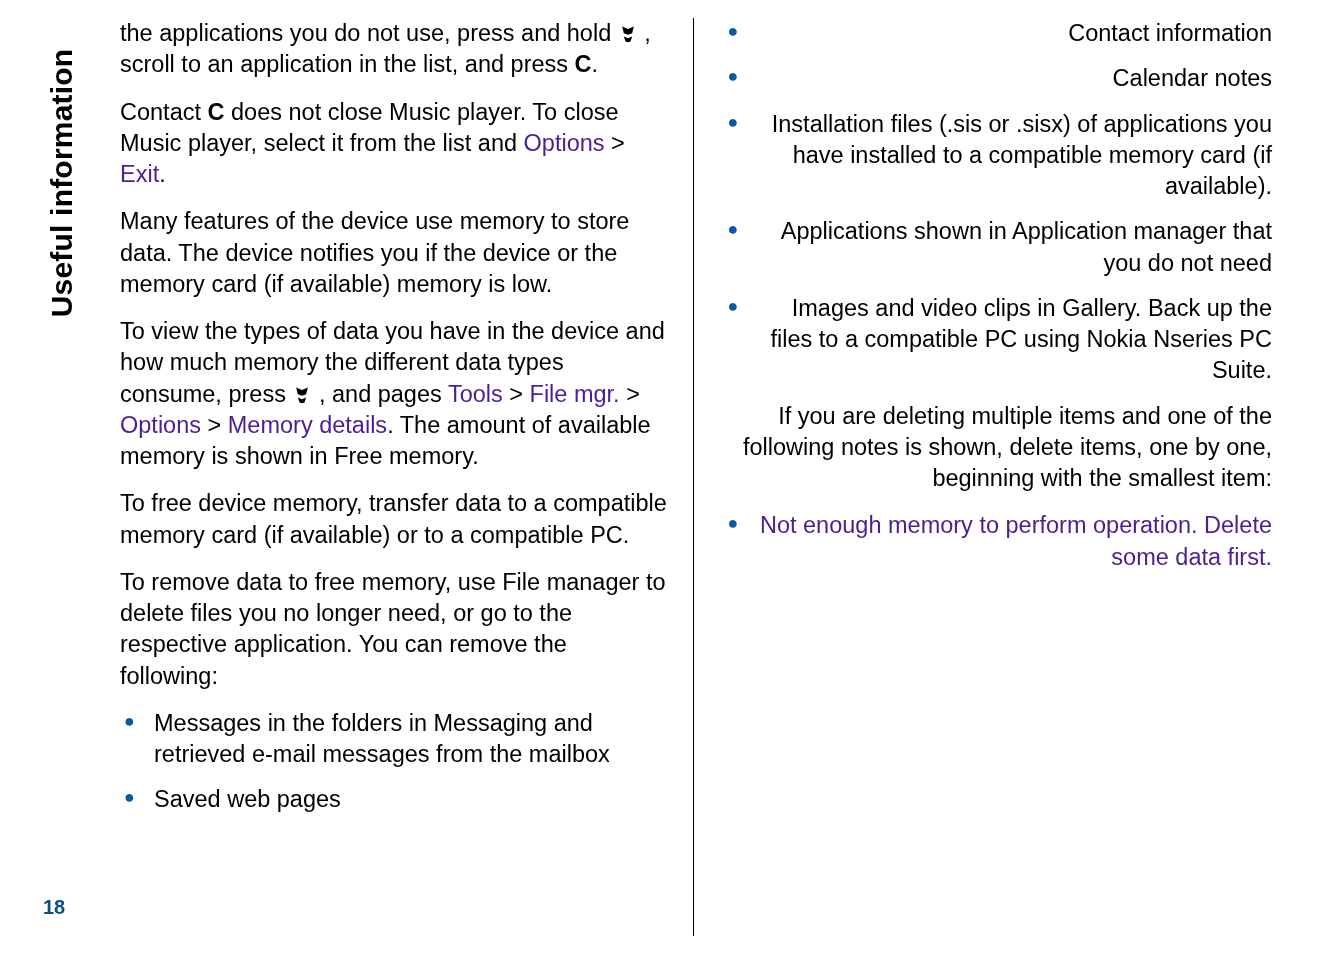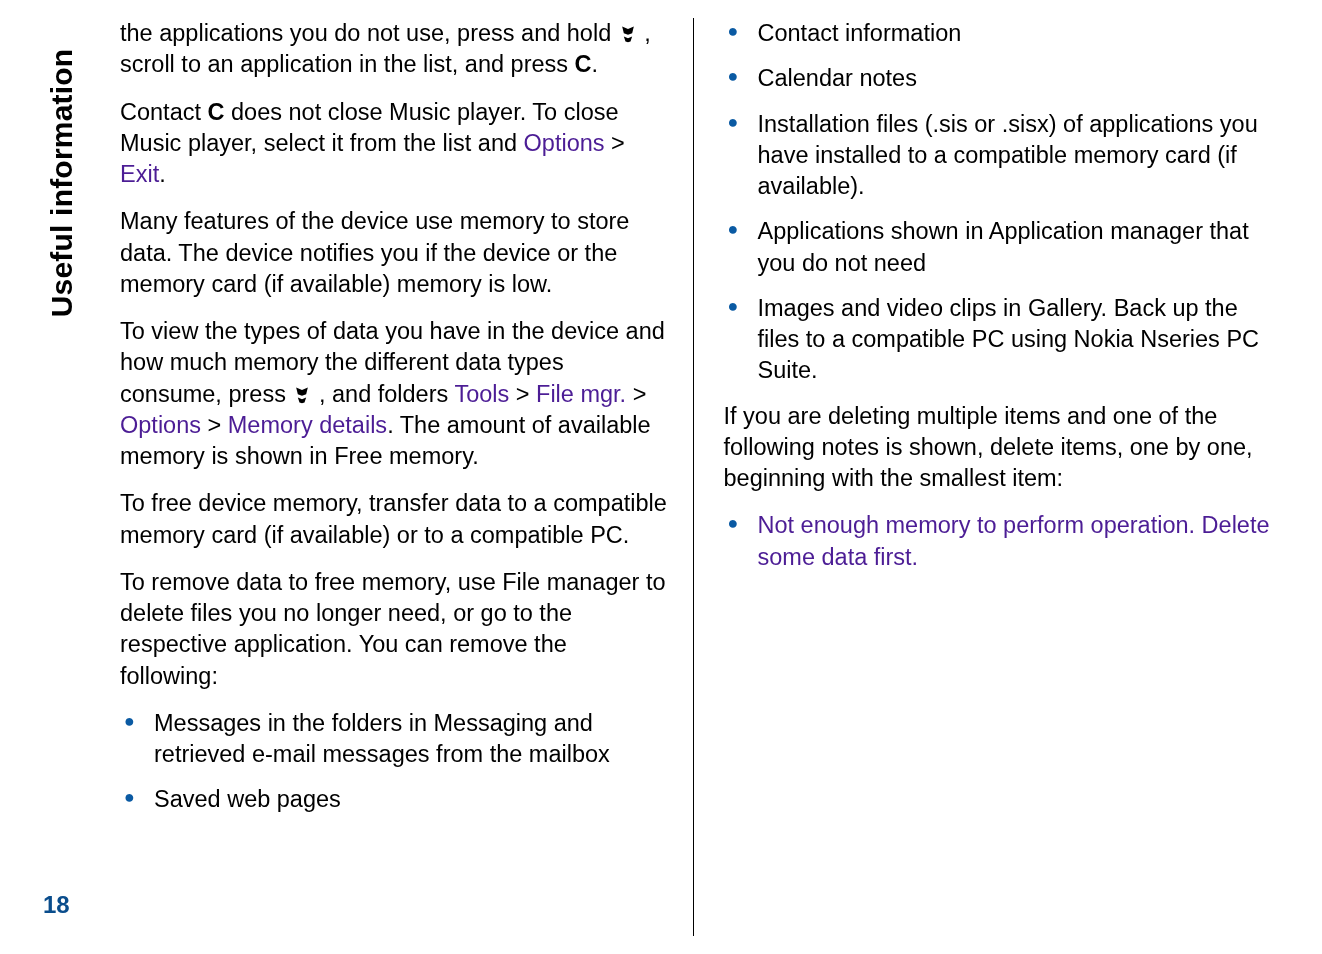--- a/index.html
+++ b/index.html
@@ -25,38 +25,38 @@
     white-space: nowrap;
     font-weight: 700;
     font-size: 30px;
     letter-spacing: 0.2px;
   }
   .page-number {
     position: absolute;
     left: 43px;
     bottom: 35px;
     font-weight: 700;
-    font-size: 24px;
+    font-size: 20px;
     color: #0a4d8c;
     text-align: right;
   }
   .columns {
     display: flex;
     gap: 0;
     height: 100%;
   }
   .col {
     flex: 1;
     padding: 0 35px 0 28px;
     font-size: 23.5px;
     line-height: 1.33;
     font-stretch: condensed;
   }
   .col.left { border-right: 1px solid #000; padding-left: 20px; padding-right: 24px;}
-  .col.right { padding-left: 30px; padding-right: 10px;}
+  .col.right { padding-left: 30px; padding-right: 10px; text-align: right;}
   p { margin-bottom: 16px; }
   h2 {
     font-size: 40px;
     font-weight: 800;
     margin: 34px 0 18px 0;
     letter-spacing: 0.3px;
   }
   .menu { font-weight: 400; color: #4c1d95; }
   .bold { font-weight: 700; }
   ul.bul { list-style: none; margin: 0 0 14px 0; padding: 0; }
@@ -105,21 +105,21 @@
       </p>
 
 
       <p>Many features of the device use memory to store data. The device notifies you if the device or the memory card (if available) memory is low.</p>
 
       <p>
         <span>To view the types of data you have in the device and how much memory the different data types consume, press </span>
         <svg class="keyicon" viewBox="0 0 24 24">
             <path d="M5 3l7 3 7-3-2 8-5 2-5-2-2-8zm2 12l5 2 5-2-2 6-3 1-3-1-2-6z" fill="#000"></path>
           </svg>
-        <span> , and folders </span><span class="menu">Tools</span><span> &gt; </span><span class="menu">File mgr.</span><span> &gt; </span><span class="menu">Options</span><span> &gt; </span><span class="menu">Memory details</span><span>. The amount of available memory is shown in Free memory.</span>
+        <span> , and pages </span><span class="menu">Tools</span><span> &gt; </span><span class="menu">File mgr.</span><span> &gt; </span><span class="menu">Options</span><span> &gt; </span><span class="menu">Memory details</span><span>. The amount of available memory is shown in Free memory.</span>
       </p>
 
       <p>To free device memory, transfer data to a compatible memory card (if available) or to a compatible PC.</p>
 
       <p>To remove data to free memory, use File manager to delete files you no longer need, or go to the respective application. You can remove the following:</p>
 
       <ul class="bul">
         <li>Messages in the folders in Messaging and retrieved e-mail messages from the mailbox</li>
         <li>Saved web pages</li>
       </ul>

